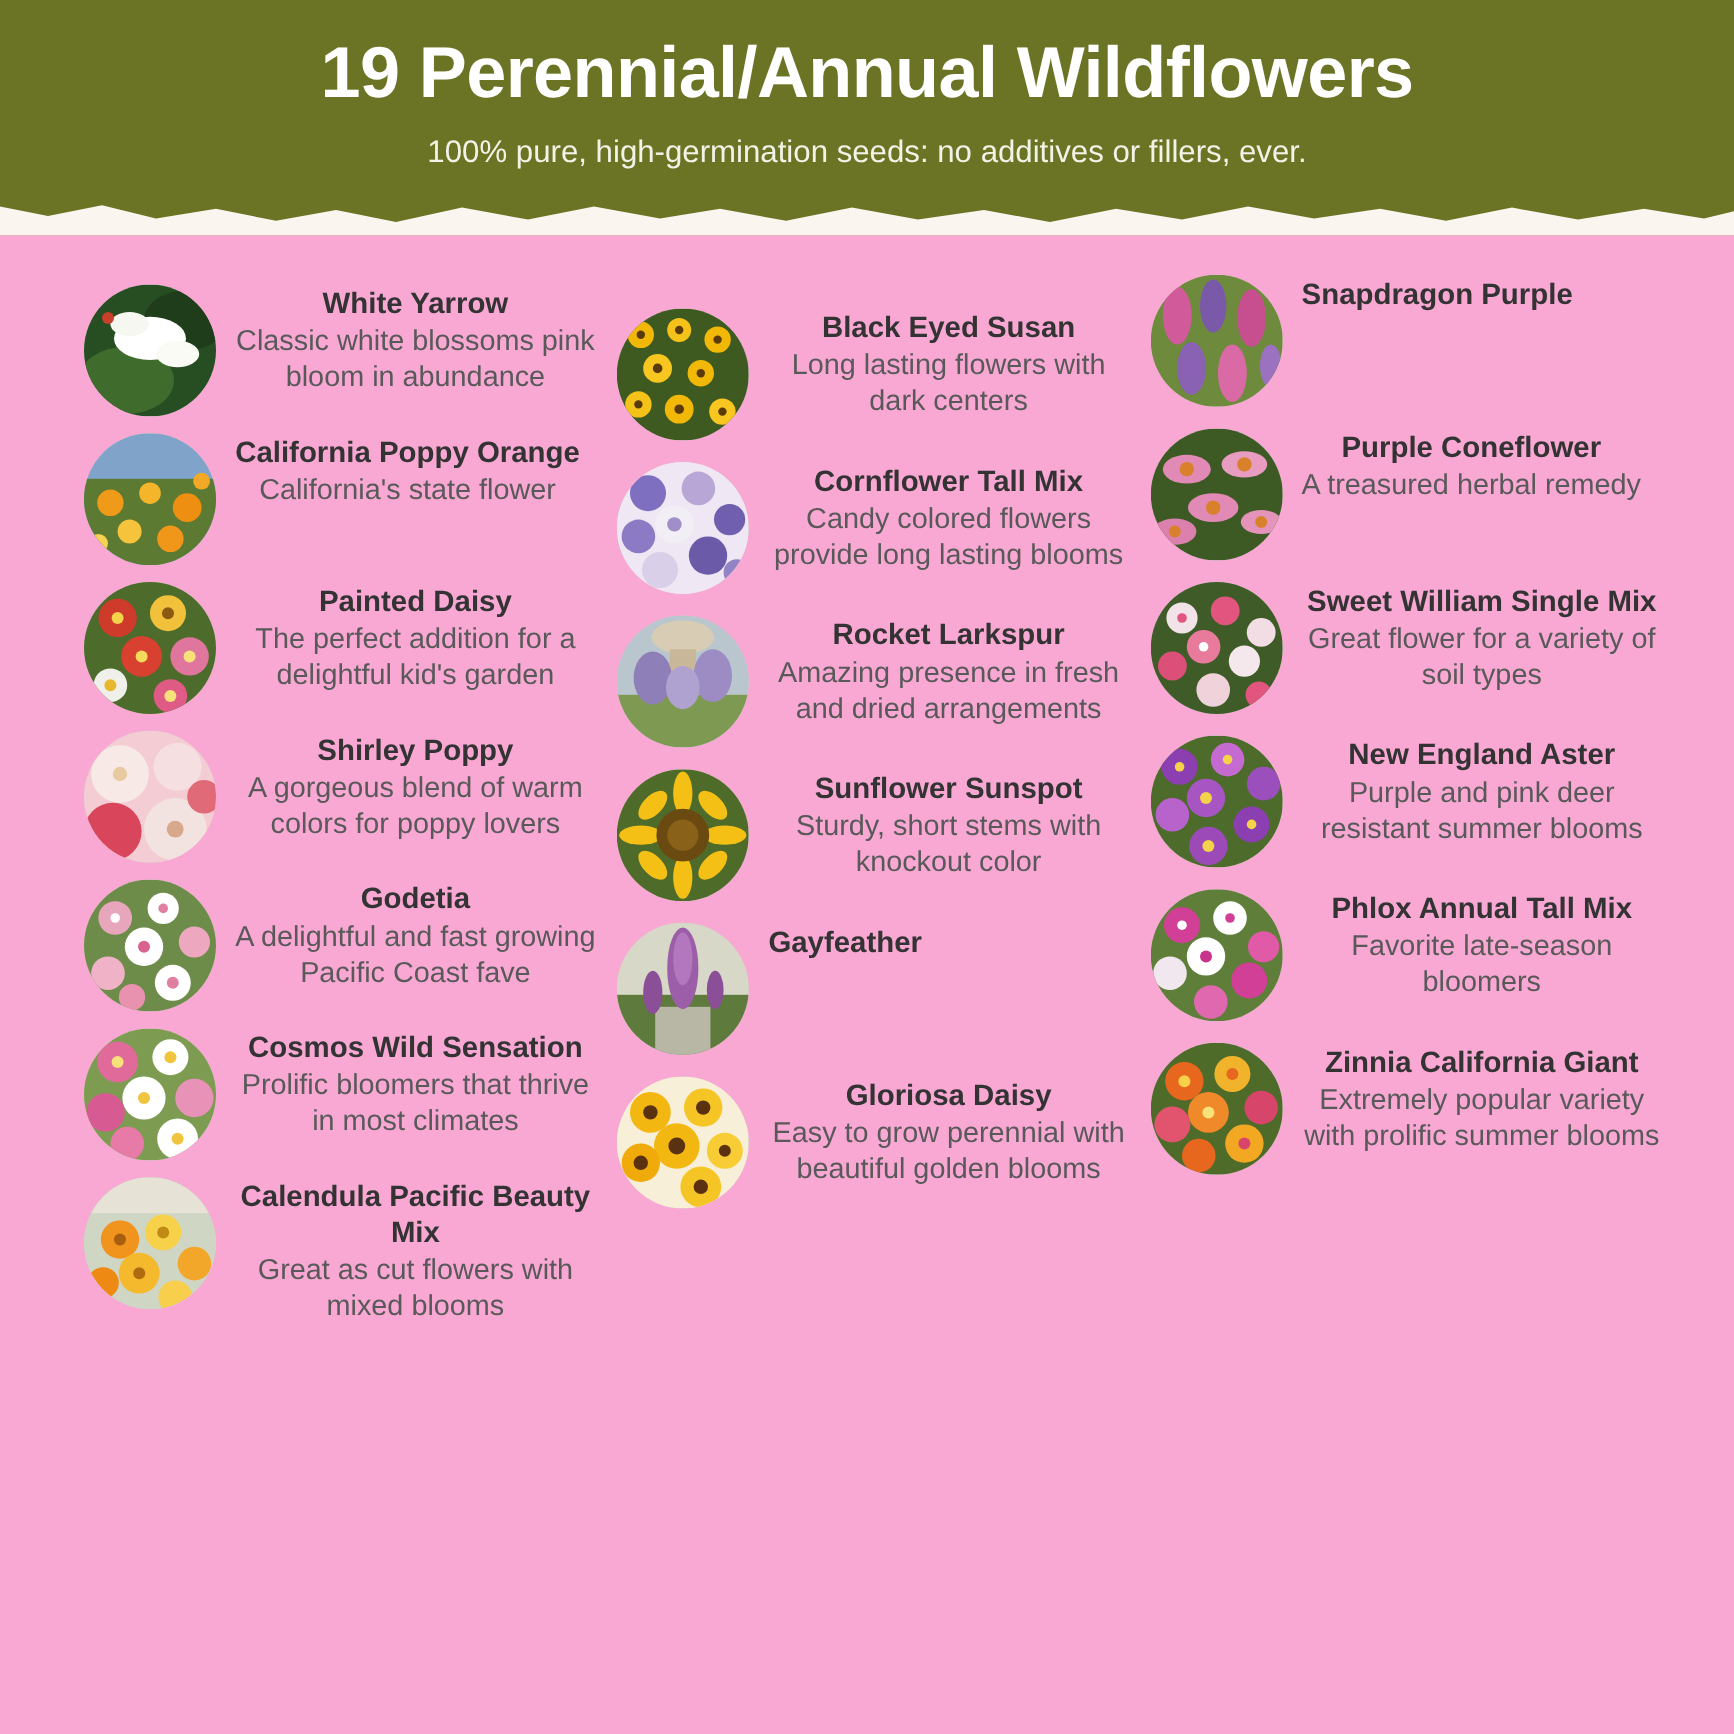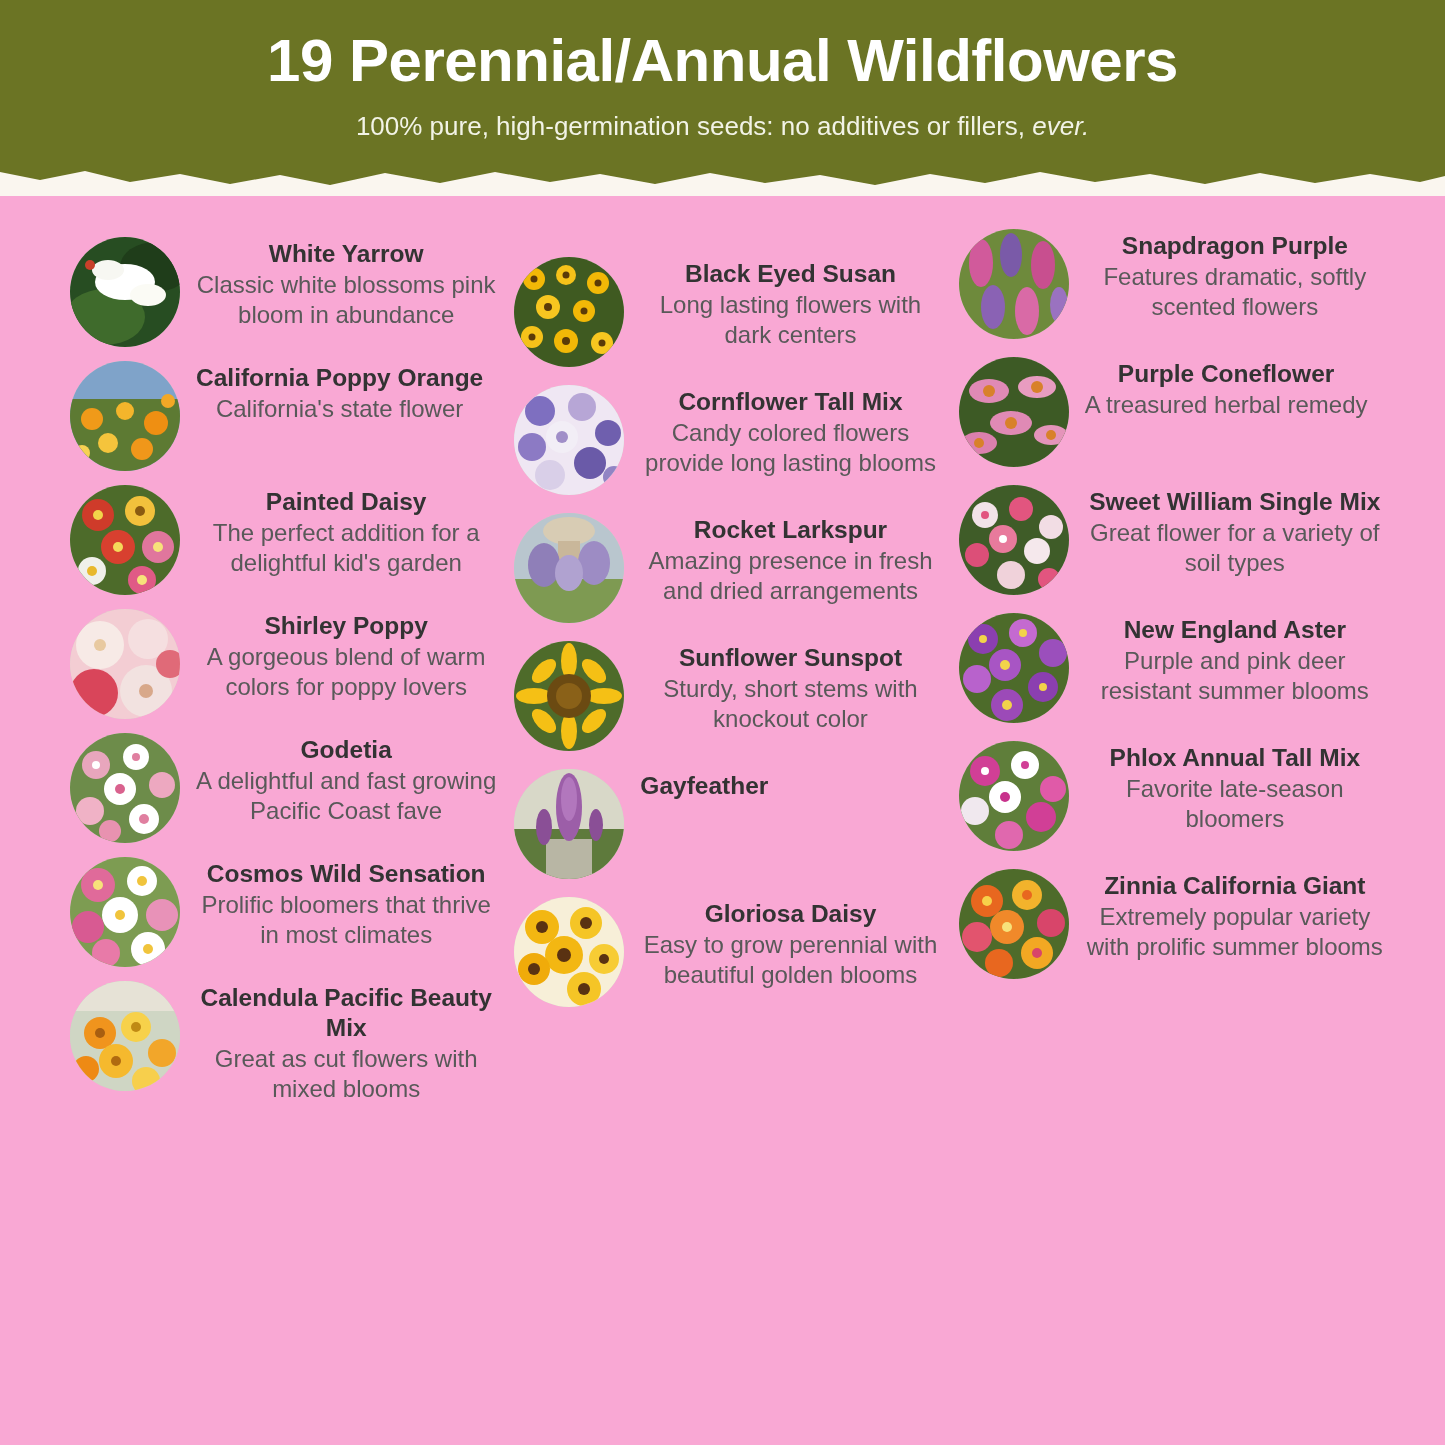--- a/index.html
+++ b/index.html
@@ -34,21 +34,21 @@
     line-height: 1.15;
     margin: 0;
     padding: 0 20px;
   }
   .header-sub {
     font-size: 26px;
     color: #f2f3e6;
     margin-top: 16px;
     padding: 0 20px;
   }
-  .header-sub .ital { font-style: italic; }
+  .header-sub .ital { }
 
   
   .torn {
     position: absolute;
     left: 0; right: 0;
     bottom: -2px;
     height: 30px;
     width: 100%;
     display: block;
   }
@@ -418,21 +418,20 @@
               <ellipse cx="22" cy="34" rx="12" ry="24" fill="#d15a9b"></ellipse>
               <ellipse cx="52" cy="26" rx="11" ry="22" fill="#7a5aa8"></ellipse>
               <ellipse cx="84" cy="36" rx="12" ry="24" fill="#c84f8f"></ellipse>
               <ellipse cx="34" cy="78" rx="12" ry="22" fill="#8a62b4"></ellipse>
               <ellipse cx="68" cy="82" rx="12" ry="24" fill="#d96aa6"></ellipse>
               <ellipse cx="100" cy="76" rx="9" ry="18" fill="#9a72c0"></ellipse>
             </svg>
         </div>
         <div class="txt">
           <div class="name">Snapdragon Purple</div>
-          <div class="desc">Features dramatic, softly scented flowers</div>
         </div>
       </div>
 
       <div class="item">
         <div class="thumb">
           <svg viewBox="0 0 110 110">
               <rect width="110" height="110" fill="#3d5a25"></rect>
               <g>
                 <ellipse cx="30" cy="34" rx="20" ry="12" fill="#e08ab5"></ellipse>
                 <circle cx="30" cy="34" r="6" fill="#d8812a"></circle>

